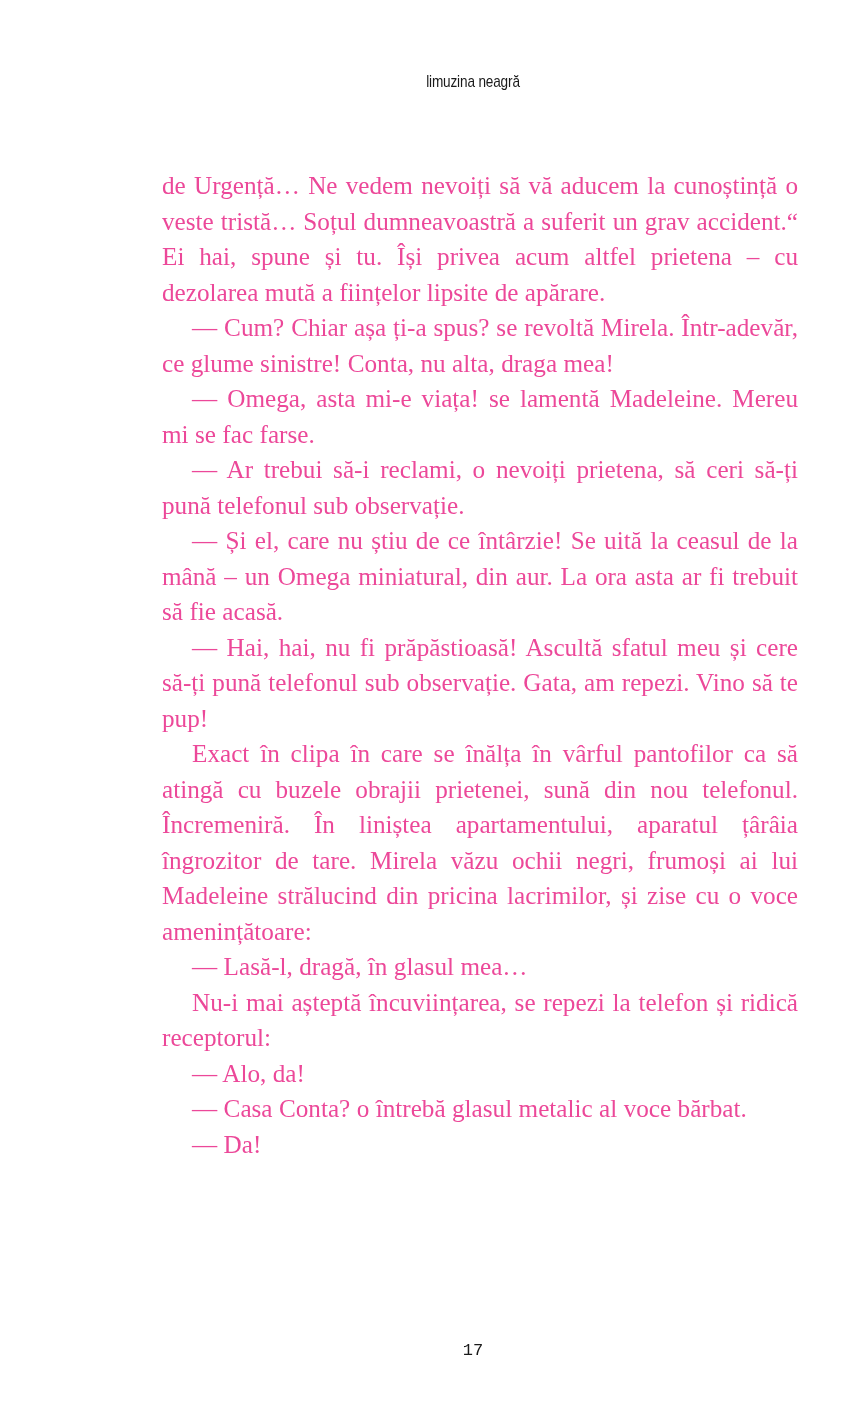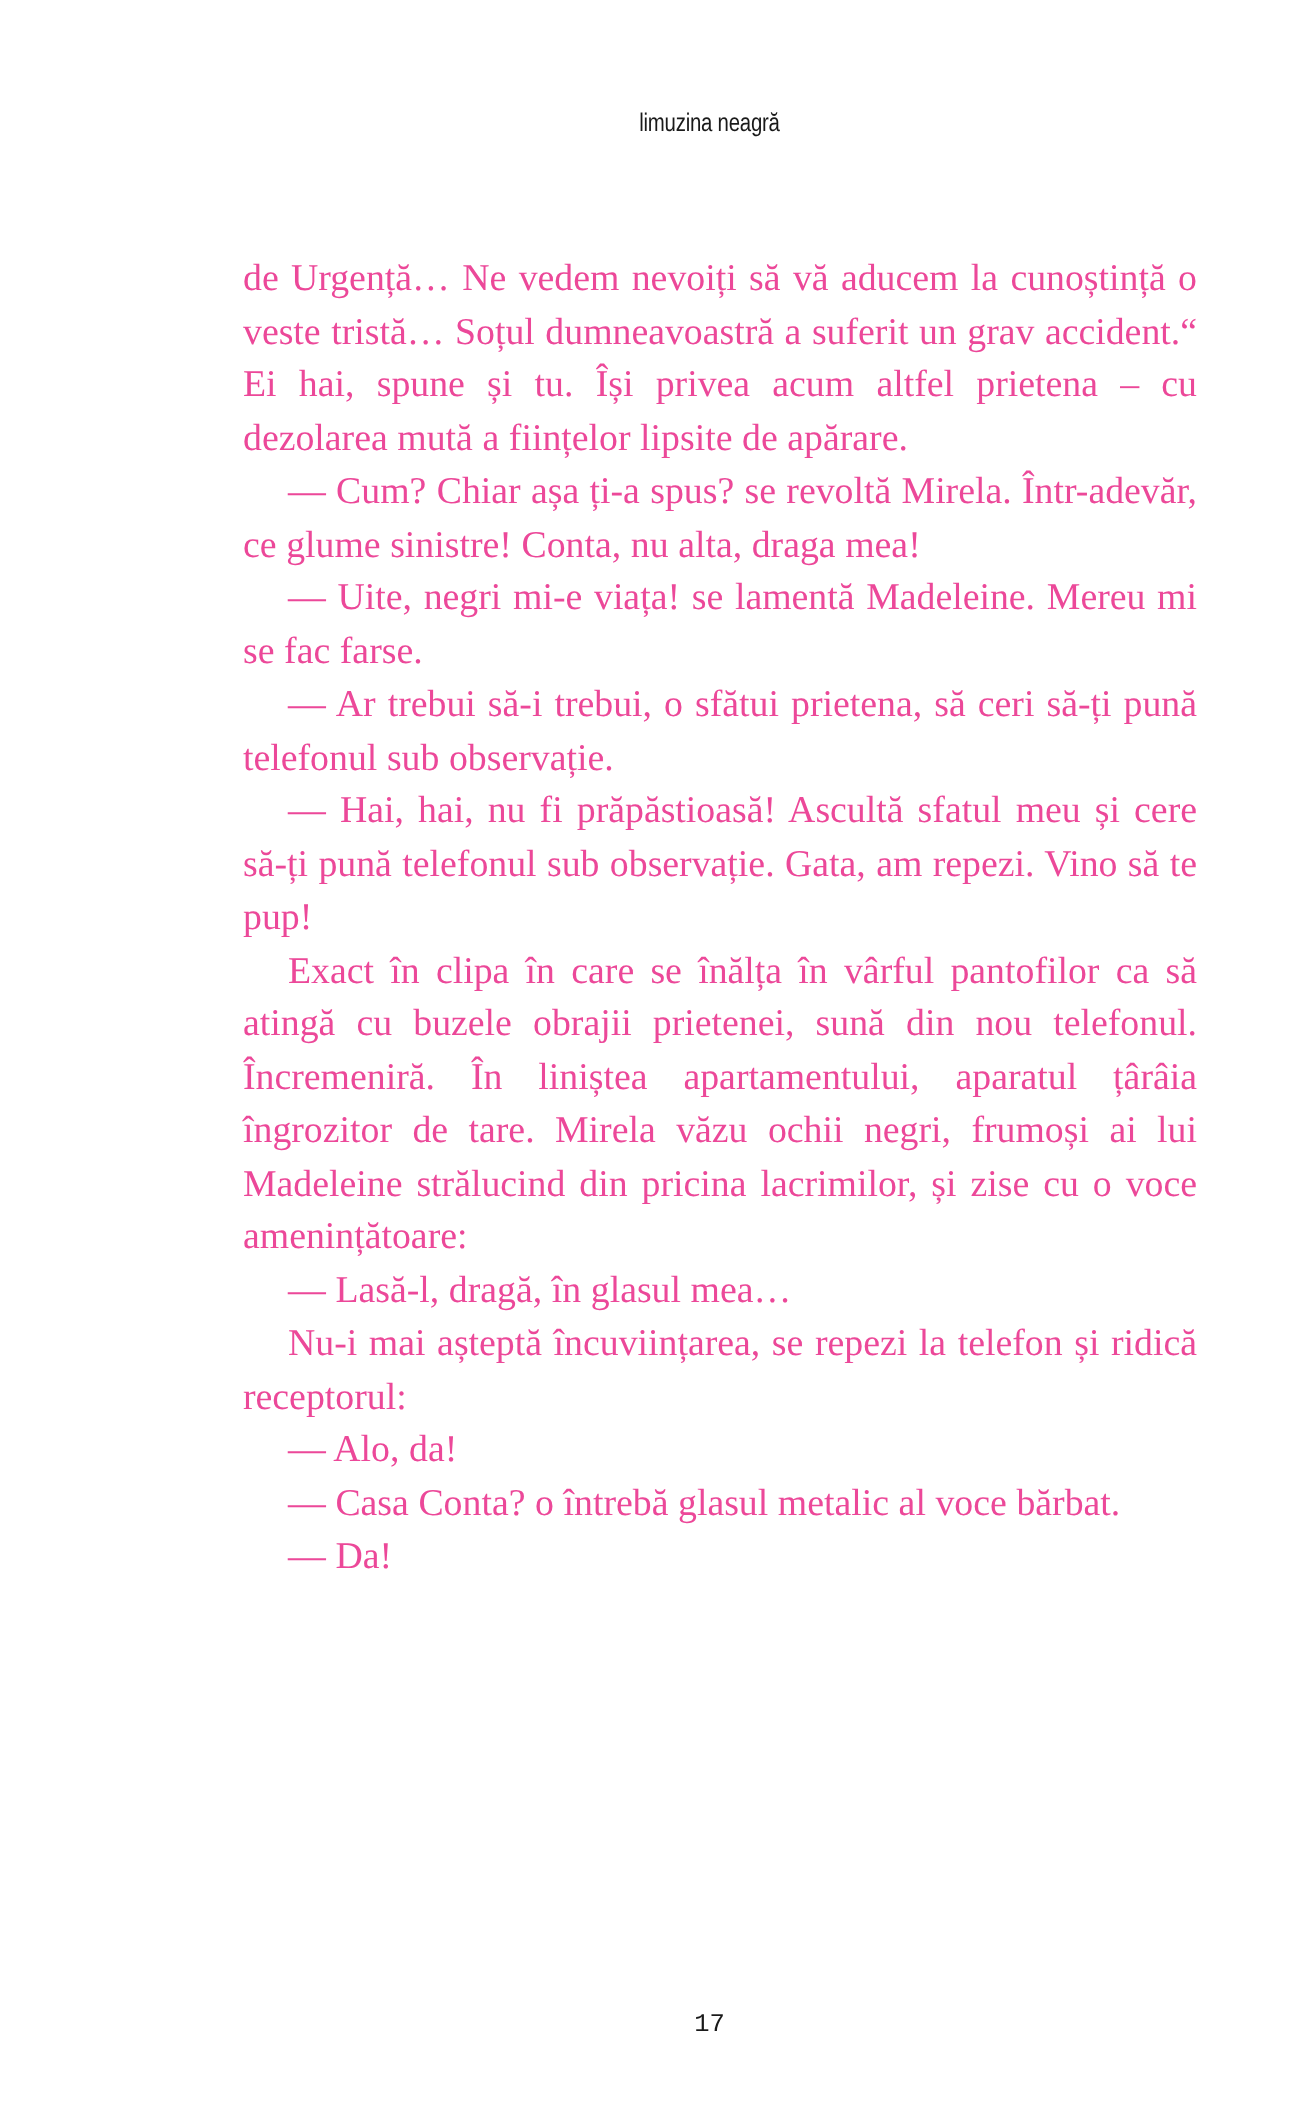--- a/index.html
+++ b/index.html
@@ -87,22 +87,23 @@
 </head>
 <body>
 
 <div class="page">
 
   <div class="running-head">limuzina neagră</div>
 
   <div class="textblock">
     <p>de Urgență… Ne vedem nevoiți să vă aducem la cunoștință o veste tristă… Soțul dumneavoastră a suferit un grav accident.“ Ei hai, spune și tu. Își privea acum altfel prietena – cu dezolarea mută a ființelor lipsite de apărare.</p>
     <p class="indent">— Cum? Chiar așa ți-a spus? se revoltă Mirela. Într-adevăr, ce glume sinistre! Conta, nu alta, draga mea!</p>
-    <p class="indent">— Uite, negri mi-e viața! se lamentă Madeleine. Mereu mi se fac farse.</p>
-    <p class="indent">— Ar trebui să-i trebui, o sfătui prietena, să ceri să-ți pună telefonul sub observație.</p>
+    <p class="indent">— Omega, asta mi-e viața! se lamentă Madeleine. Mereu mi se fac farse.</p>
+    <p class="indent">— Ar trebui să-i reclami, o nevoiți prietena, să ceri să-ți pună telefonul sub observație.</p>
+    <p class="indent">— Și el, care nu știu de ce întârzie! Se uită la ceasul de la mână – un Omega miniatural, din aur. La ora asta ar fi trebuit să fie acasă.</p>
     <p class="indent">— Hai, hai, nu fi prăpăstioasă! Ascultă sfatul meu și cere să-ți pună telefonul sub observație. Gata, am repezi. Vino să te pup!</p>
     <p class="indent">Exact în clipa în care se înălța în vârful pantofilor ca să atingă cu buzele obrajii prietenei, sună din nou telefonul. Încremeniră. În liniștea apartamentului, aparatul țârâia îngrozitor de tare. Mirela văzu ochii negri, frumoși ai lui Madeleine strălucind din pricina lacrimilor, și zise cu o voce amenințătoare:</p>
     <p class="indent">— Lasă-l, dragă, în glasul mea…</p>
     <p class="indent">Nu-i mai așteptă încuviințarea, se repezi la telefon și ridică receptorul:</p>
     <p class="indent">— Alo, da!</p>
     <p class="indent">— Casa Conta? o întrebă glasul metalic al voce bărbat.</p>
     <p class="indent">— Da!</p>
   </div>
 
   <div class="folio">17</div>

